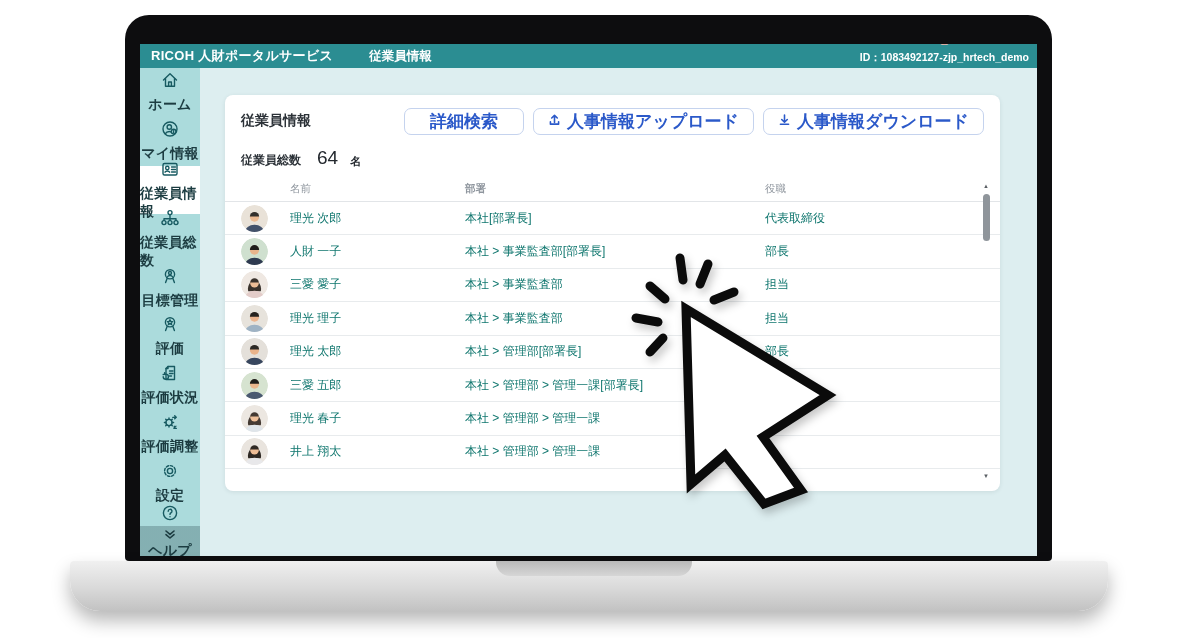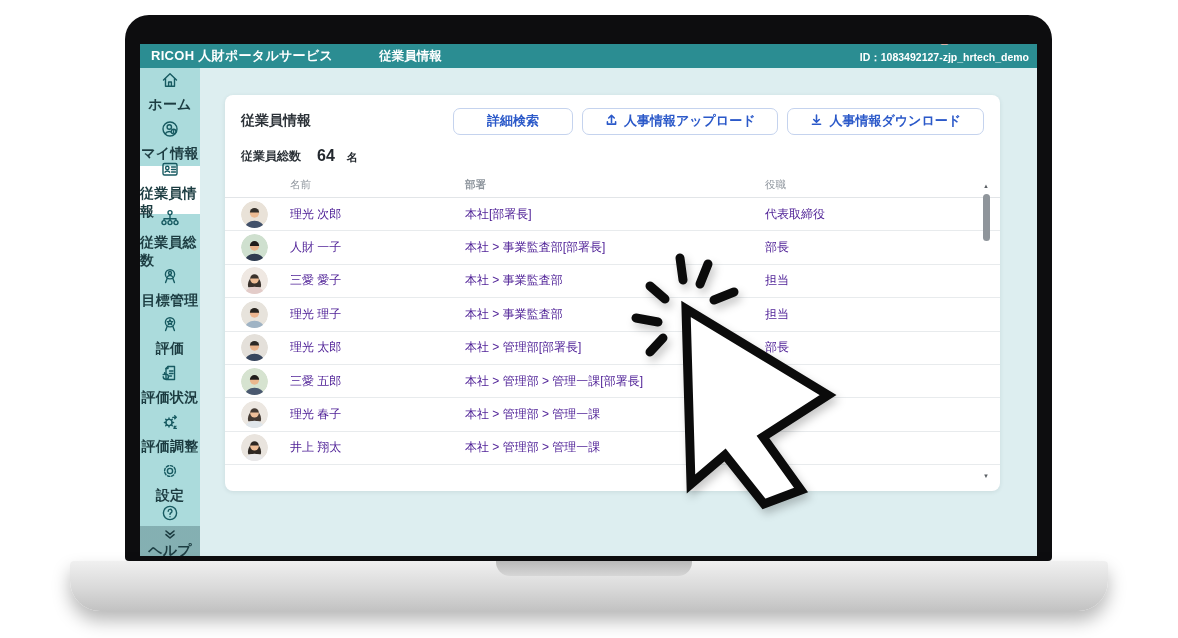--- a/index.html
+++ b/index.html
@@ -9,21 +9,21 @@
   
   .laptop { position:absolute; left:125px; top:15px; width:927px; height:546px; background:#0d0d0f; border-radius:24px 24px 4px 4px; }
   .base { position:absolute; left:70px; top:561px; width:1038px; height:50px;
           background:linear-gradient(#f0f0f0,#d9d9d9 55%,#c2c2c2); border-radius:4px 4px 30px 30px;
           box-shadow:0 10px 18px rgba(0,0,0,.28); }
   .base-notch { position:absolute; left:426px; top:0; width:196px; height:15px;
                 background:linear-gradient(#b9b9b9,#d6d6d6); border-radius:0 0 14px 14px; }
   .screen { position:absolute; left:15px; top:29px; width:897px; height:512px; background:#ddeef0; overflow:hidden; display:flex; flex-direction:column; }
 
   
-  .topbar { height:24px; background:#2b8d92; display:flex; align-items:center; color:#fff; flex:0 0 24px;gap:10px; }
+  .topbar { height:24px; background:#2b8d92; display:flex; align-items:center; color:#fff; flex:0 0 24px; }
   .brand { font-size:13px; font-weight:bold; margin-left:11px; letter-spacing:.3px; }
   .topnav { font-size:12.5px; font-weight:bold; margin-left:36px; }
   .topuser { margin-left:auto; display:flex; align-items:center; gap:6px; margin-right:8px; font-size:10.5px; font-weight:bold;flex-direction:column; }
   .mini-avatar { width:17px; height:17px; border-radius:50%; overflow:hidden; background:#e9ddcf; flex:0 0 17px; }
 
   
   .screen-body { display:flex; flex:1; min-height:0; }
   .sidebar { width:60px; flex:0 0 60px; background:#abdbdc; display:flex; flex-direction:column; position:relative; }
   .side-item { height:48.8px; display:flex; flex-direction:column; align-items:center; justify-content:center; gap:2px; cursor:pointer; }
   .side-item .lbl { font-size:14px; font-weight:bold; color:#1c3c41; letter-spacing:.2px; }
@@ -34,35 +34,35 @@
   .side-item.help .chev svg { width:14px; height:10px; stroke:#1c3c41; stroke-width:1.6; }
 
   .main { flex:1; position:relative; background:#ddeef0; }
 
   
   .card { position:absolute; left:25px; top:27px; width:775px; height:396px; background:#fff; border-radius:8px; box-shadow:0 1px 4px rgba(30,60,70,.10); }
   .card-head { height:52px; display:flex; align-items:center; padding:0 16px; }
   .card-title { font-size:14px; font-weight:bold; color:#2c3238; }
   .btn-row { margin-left:auto; display:flex; gap:9px; }
   .btn { height:27px; background:#fff; border:1px solid #c5d3ee; border-radius:7px; color:#2b59c9;
-         font-size:13px; font-weight:bold; display:flex; align-items:center; gap:6px; padding:0 22px; cursor:pointer; }
+         font-size:17px; font-weight:bold; display:flex; align-items:center; gap:6px; padding:0 14px; cursor:pointer; }
   .btn.search { min-width:120px; justify-content:center; }
   .btn svg { width:13px; height:13px; stroke:#2b59c9; fill:none; stroke-width:1.7; stroke-linecap:round; stroke-linejoin:round; }
 
   .summary { display:flex; align-items:flex-end; gap:16px; padding:0 16px 8px; }
   .sum-label { font-size:12px; font-weight:bold; color:#2c3238; }
-  .sum-count { font-size:16px; font-weight:bold; color:#23282e; }
+  .sum-count { font-size:19px; font-weight:normal; color:#23282e; }
   .sum-unit { font-size:11px; font-weight:bold; color:#23282e; margin-left:-4px; }
 
   .thead { display:flex; align-items:center; height:25px; font-size:10.5px; color:#8f969e; border-bottom:1px solid #e2e5e8; }
   .th-name { margin-left:65px; width:175px; }
   .th-dept { width:300px;font-weight:bold; }
   .th-role { flex:1; }
 
-  .trow { display:flex; align-items:center; height:33.4px; border-bottom:1px solid #e8ebed; font-size:12px; color:#4c1d95; }
+  .trow { display:flex; align-items:center; height:33.4px; border-bottom:1px solid #e8ebed; font-size:12px; color:#0f766e; }
   .cell-avatar { width:65px; padding-left:16px; display:flex; align-items:center; }
   .avatar { width:27px; height:27px; border-radius:50%; overflow:hidden; }
   .cell-name { width:175px; }
   .cell-dept { width:300px; }
   .cell-role { flex:1; }
 
   
   .vscroll { position:absolute; right:9px; top:88px; height:296px; width:10px; display:flex; flex-direction:column; align-items:center; }
   .vscroll .arr { font-size:6px; color:#5a5f64; line-height:6px; }
   .vscroll .thumb { width:7px; height:47px; background:#8f959b; border-radius:4px; margin-top:5px; }

